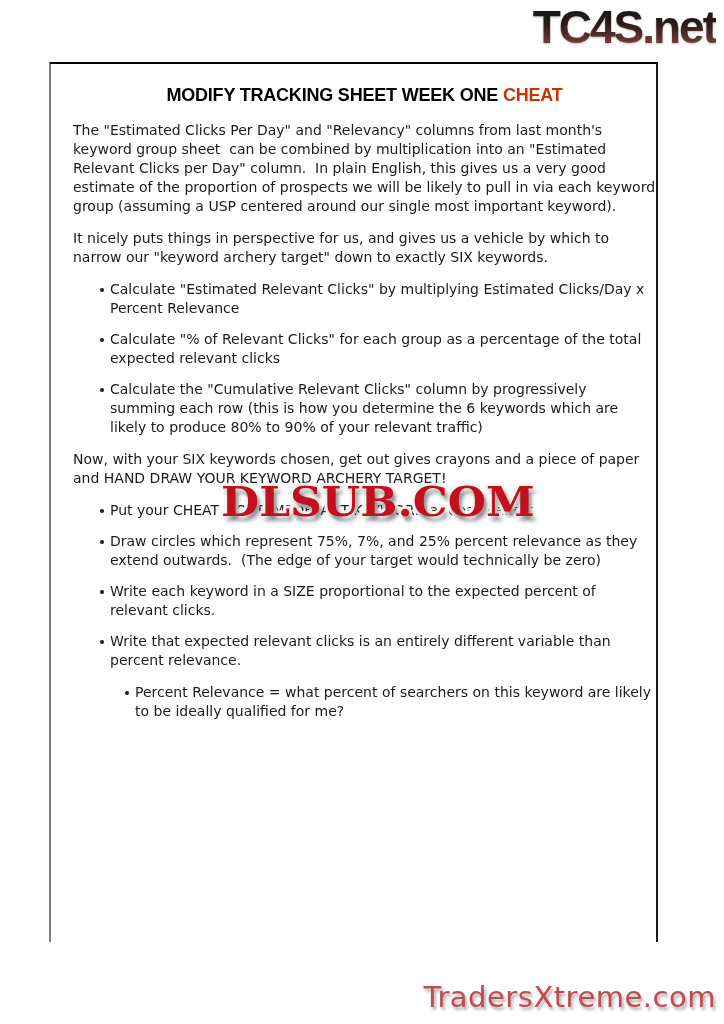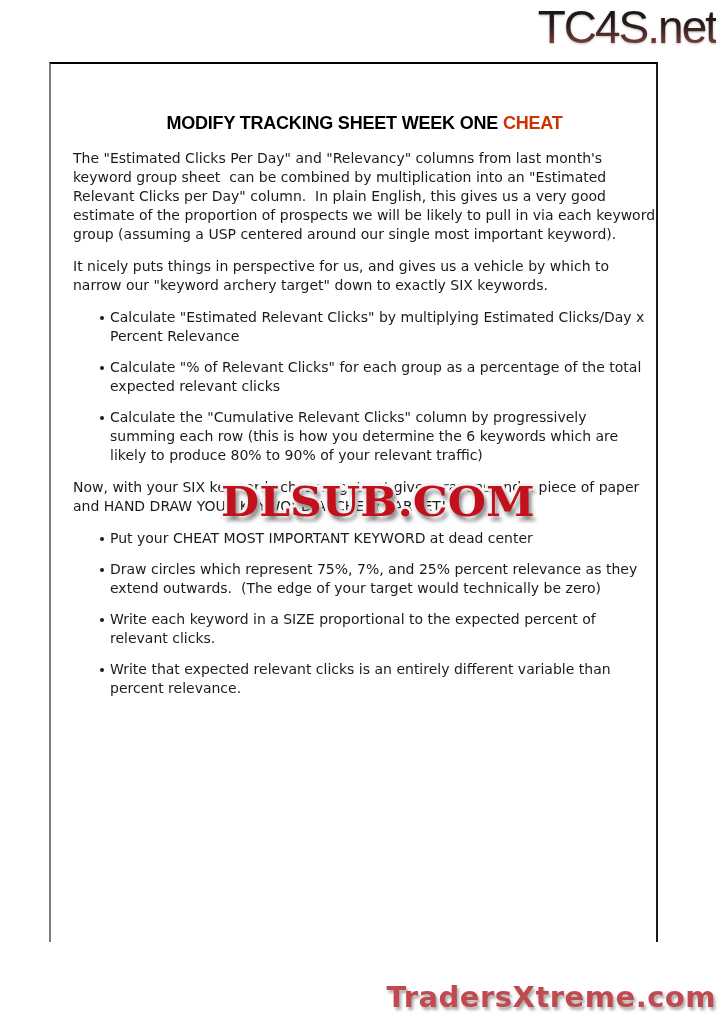--- a/index.html
+++ b/index.html
@@ -8,21 +8,21 @@
     position: relative;
     background: #ffffff;
     font-family: "DejaVu Sans", sans-serif;
     overflow: hidden;
   }
 
   
   .top-logo {
     position: absolute; top: 0px; right: 8px;
     font-family: "Liberation Sans", sans-serif;
-    font-weight: normal; font-size: 46px; letter-spacing: -2px;
+    font-weight: bold; font-size: 46px; letter-spacing: -2px;
     background: linear-gradient(180deg, #161616 15%, #2a1c1a 45%, #7c423a 85%, #8d4c42 100%);
     -webkit-background-clip: text; background-clip: text;
     color: transparent;
     filter: drop-shadow(0 1px 1px rgba(0,0,0,0.25));
     cursor: pointer;
     text-align: center;
   }
 
   
   .doc-box {
@@ -32,21 +32,21 @@
     border-left: 2px solid #7e7e7e;
     border-right: 2px solid #1a1a1a;
     border-bottom: none;
     box-sizing: border-box;
     overflow: hidden;
     background: #ffffff;
   }
   .doc-content {
     padding: 21px 0 0 22px;
     color: #1b1b1b;
-    font-size: 14px; line-height: 19px; margin-top: 28px;
+    font-size: 14px; line-height: 19px;
   }
   .doc-title {
     text-align: center;
     font-family: "Liberation Sans", sans-serif;
     font-weight: bold; font-size: 18px; line-height: 20px;
     letter-spacing: -0.2px;
     color: #000000;
     margin: 0 0 16px 0;
     white-space: pre-wrap;
   }
@@ -88,21 +88,21 @@
     paint-order: stroke fill;
     text-shadow: 3px 5px 4px rgba(70,70,70,0.55);
     z-index: 5;
     transform: scaleY(0.95);
   }
 
   
   .bottom-logo {
     position: absolute; right: 8px; top: 980px;
     font-family: "DejaVu Sans", sans-serif;
-    font-weight: bold; font-size: 29px; letter-spacing: 0.5px;
+    font-weight: normal; font-size: 29px; letter-spacing: 0.5px;
     color: #c04a50;
     -webkit-text-stroke: 5px #ffffff;
     paint-order: stroke fill;
     text-shadow: 2px 3px 3px rgba(90,90,90,0.5);
     cursor: pointer;
   }
 </style>
 </head>
 <body>
 
@@ -126,20 +126,21 @@
     <p class="doc-p">Now, with your SIX keywords chosen, get out gives crayons and a piece of paper and HAND DRAW YOUR KEYWORD ARCHERY TARGET!</p>
 
     <ul class="doc-list">
         <li><span>Put your CHEAT MOST IMPORTANT KEYWORD at dead center</span></li>
         <li><span>Draw circles which represent 75%, 7%, and 25% </span><b>percent relevance</b><span> as they extend outwards.  (The edge of your target would technically be zero)</span></li>
         <li><span>Write each keyword in a SIZE proportional to the </span><b>expected percent of relevant clicks</b><span>.</span></li>
         <li><span>Write that </span><b>expected relevant clicks</b><span> is an entirely different variable than </span><b>percent relevance</b><span>.</span></li>
       </ul>
 
     <ul class="doc-list nested">
+        <li><b>Percent Relevance</b><span> = what percent of searchers on this keyword are likely to be ideally qualified for me?</span></li>
       </ul>
 
   </div>
 </div>
 
 <div class="watermark">DLSUB.COM</div>
 
 <div class="bottom-logo">TradersXtreme.com</div>
 
 </body></html>

